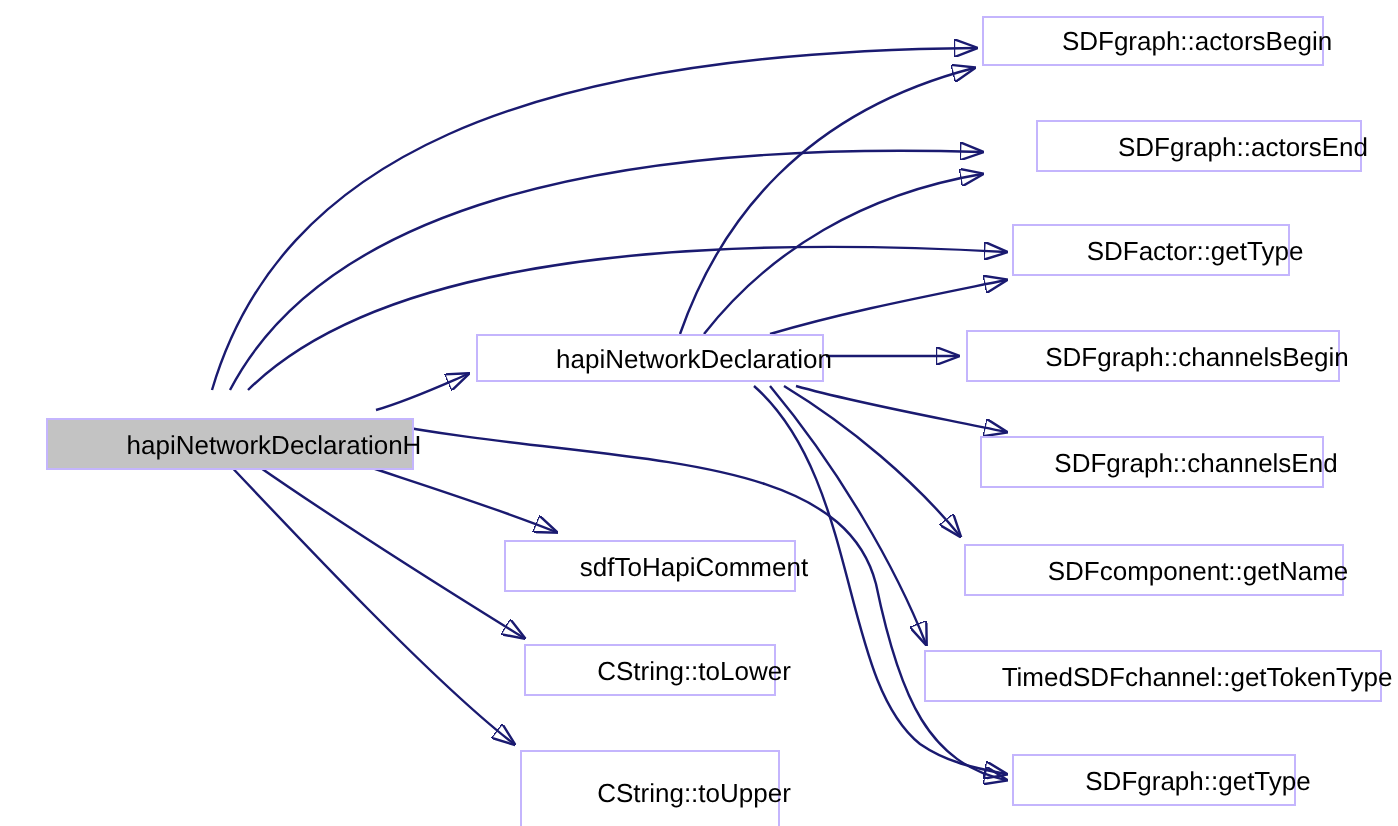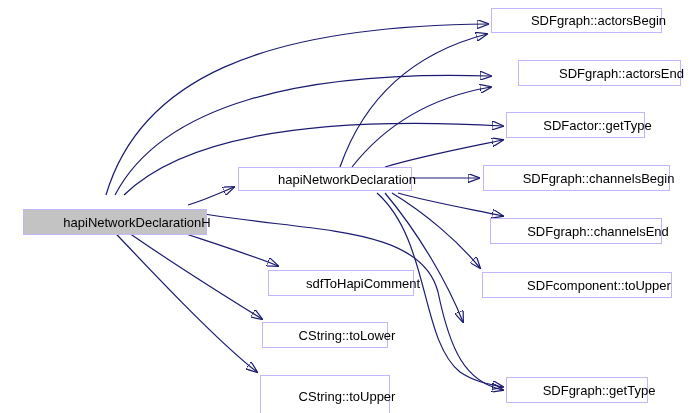--- a/index.html
+++ b/index.html
@@ -78,24 +78,25 @@
   <div class="node" style="left:491px; top:8px; width:171px; height:25px;">SDFgraph::actorsBegin</div>
 
   <div class="node" style="left:494px; top:60px; width:163px; height:26px;margin-left:24px;">SDFgraph::actorsEnd</div>
 
   <div class="node" style="left:506px; top:112px; width:139px; height:26px;">SDFactor::getType</div>
 
   <div class="node" style="left:483px; top:165px; width:187px; height:26px;">SDFgraph::channelsBegin</div>
 
   <div class="node" style="left:490px; top:218px; width:172px; height:26px;">SDFgraph::channelsEnd</div>
 
-  <div class="node" style="left:482px; top:272px; width:190px; height:26px;">SDFcomponent::toUpper</div>
+  <div class="node" style="left:482px; top:272px; width:190px; height:26px;">SDFcomponent::getName</div>
 
+  <div class="node" style="left:462px; top:325px; width:229px; height:26px;">TimedSDFchannel::getTokenType</div>
 
   <div class="node" style="left:506px; top:377px; width:142px; height:26px;text-align:center;">SDFgraph::getType</div>
 
-  <div class="node" style="left:252px; top:270px; width:146px; height:26px;margin-left:16px;">sdfToHapiComment</div>
+  <div class="node" style="left:252px; top:270px; width:146px; height:26px;">sdfToHapiComment</div>
 
   <div class="node" style="left:262px; top:322px; width:126px; height:26px;">CString::toLower</div>
 
   <div class="node" style="left:260px; top:375px; width:130px; height:43px;text-align:center;">CString::toUpper</div>
 
 </div>
 
 </body></html>

